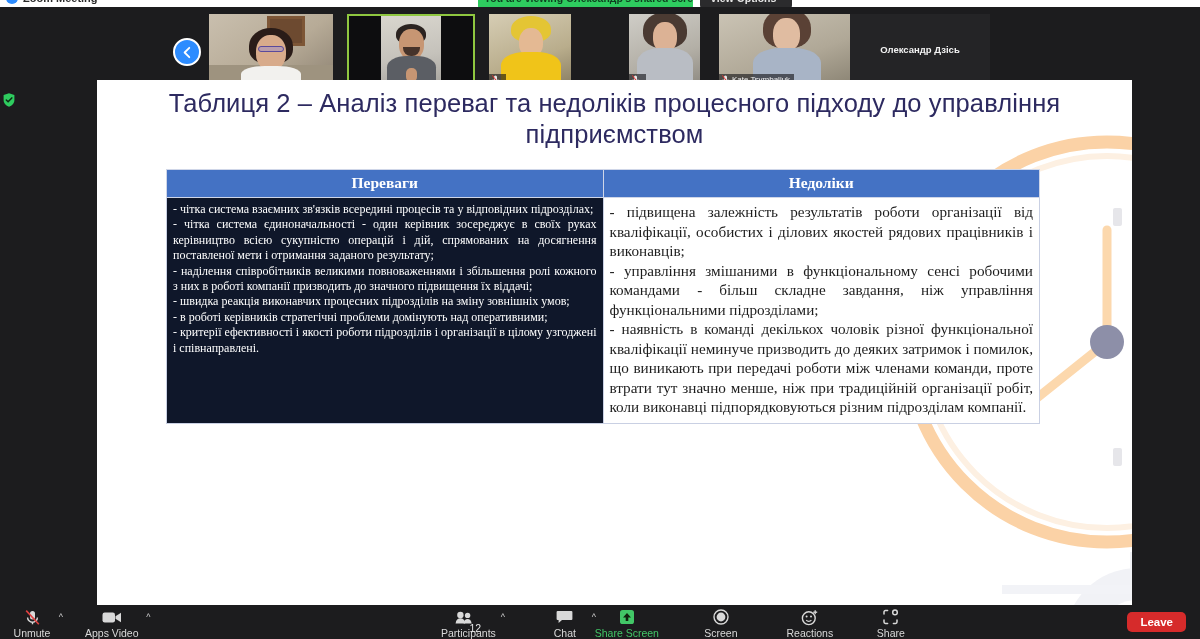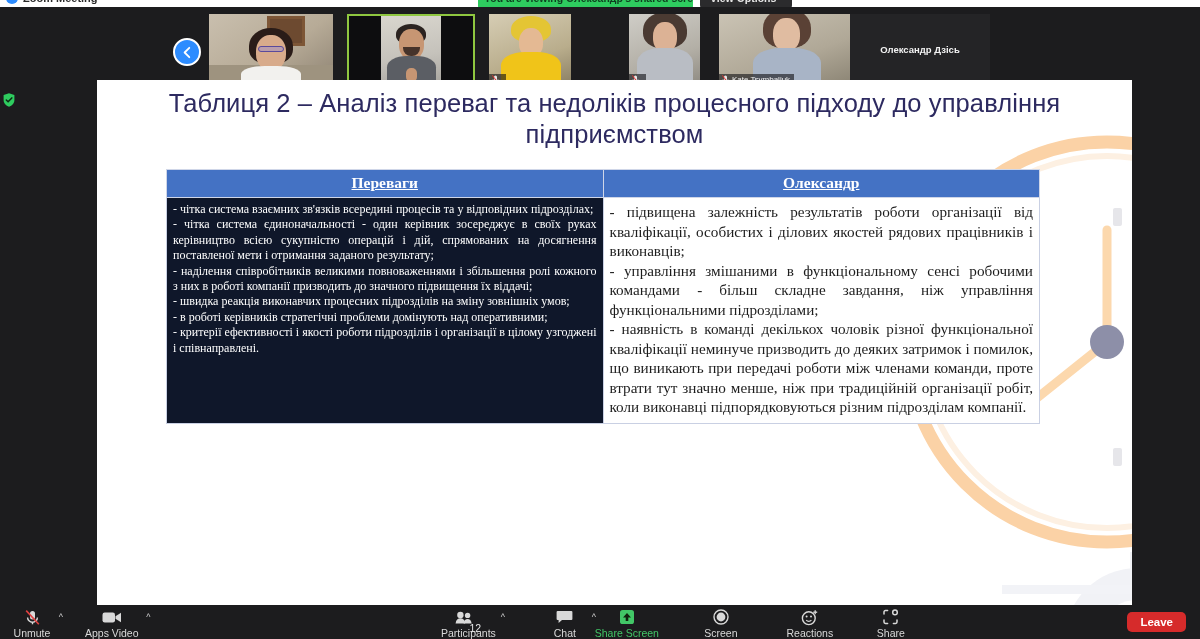--- a/index.html
+++ b/index.html
@@ -120,21 +120,21 @@
     background:#4472c4;
     color:#ffffff;
     font-family:"Liberation Serif", serif;
     font-size:15.5px;
     font-weight:bold;
     text-align:center;
     padding:4px 0 5px;
     border:1px solid #cfd6e8;
     height:24px;
   }
-  table.tbl th span{ text-decoration:underline; }
+  table.tbl th span{ }
   table.tbl td{
     vertical-align:top;
     border:1px solid #c9d0e3;
     font-family:"Liberation Serif", serif;
     padding:4px 6px 6px;
   }
   td.col-pros{
     background:#0f172a; color:#ffffff;
     font-weight:normal;
     font-size:12px; line-height:1.285;
@@ -348,21 +348,21 @@
         </g>
       </svg>
     </div>
 
     <div class="slide-title">Таблиця 2 – Аналіз переваг та недоліків процесного підходу до управління підприємством</div>
 
     <table class="tbl">
       <thead>
         <tr>
           <th><span>Переваги</span></th>
-          <th><span>Олександр</span></th>
+          <th><span>Недоліки</span></th>
         </tr>
       </thead>
       <tbody>
         <tr>
           <td class="col-pros">
             <p>- чітка система взаємних зв'язків всередині процесів та у відповідних підрозділах;</p>
             <p>- чітка система єдиноначальності - один керівник зосереджує в своїх руках керівництво всією сукупністю операцій і дій, спрямованих на досягнення поставленої мети і отримання заданого результату;</p>
             <p>- наділення співробітників великими повноваженнями і збільшення ролі кожного з них в роботі компанії призводить до значного підвищення їх віддачі;</p>
             <p>- швидка реакція виконавчих процесних підрозділів на зміну зовнішніх умов;</p>
             <p>- в роботі керівників стратегічні проблеми домінують над оперативними;</p>

